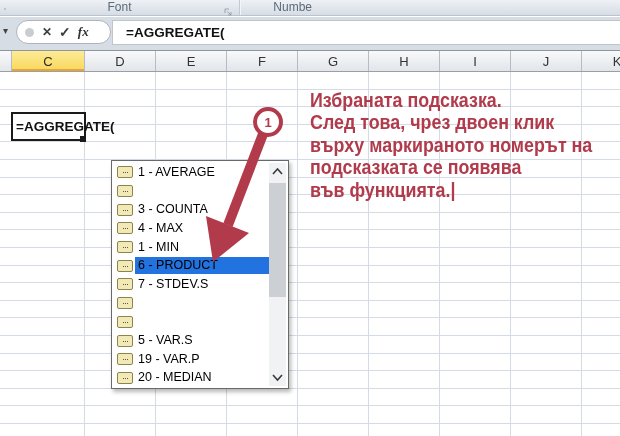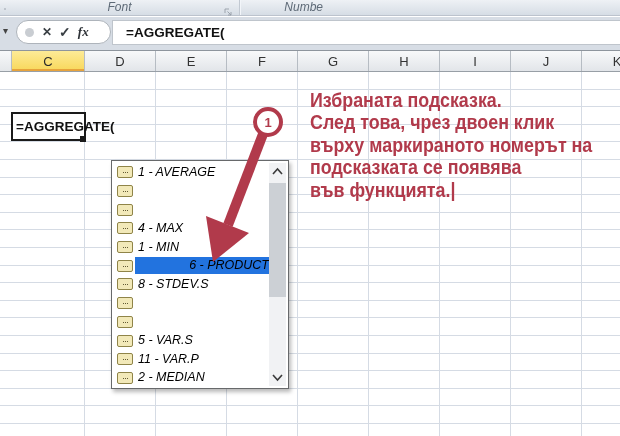--- a/index.html
+++ b/index.html
@@ -8,25 +8,25 @@
   }
   *{box-sizing:border-box;margin:0;padding:0;}
   body{margin:0;background:#fff;}
   .screen{position:relative;width:620px;height:436px;overflow:hidden;
     font-family:"Liberation Sans",sans-serif;background:#fff;}
 
   
   .ribbon{position:absolute;left:0;top:0;width:620px;height:16px;display:flex;
     background:linear-gradient(#eef1f5,#d6dde5);border-bottom:1px solid #bcc3cd;}
   .rgroup{position:relative;height:100%;display:flex;align-items:center;justify-content:center;
-    border-right:1px solid #c2c9d2;box-shadow:1px 0 0 #f2f5f9;font-style:italic;}
+    border-right:1px solid #c2c9d2;box-shadow:1px 0 0 #f2f5f9;}
   .rgroup:last-child{border-right:none;box-shadow:none;justify-content:flex-end;overflow:hidden;}
   .rlabel{font-size:12px;color:#5e6a77;line-height:15px;}
   .launcher{position:absolute;right:6px;top:3px;width:10px;height:10px;opacity:.8;}
-  .rgroup:last-child .rlabel{margin-right:2px;}
+  .rgroup:last-child .rlabel{margin-right:13px;}
   .launcher-frag{position:absolute;left:0;top:3px;width:6px;height:10px;overflow:hidden;opacity:.8;}
 
   
   .mid{position:absolute;left:0;top:17px;width:620px;height:33px;background:#d7dde5;}
   .nb-arrow{position:absolute;left:3px;top:8px;font-size:10px;color:#444;line-height:12px;}
   .pill{position:absolute;left:16px;top:3px;width:95px;height:24px;background:#fff;
     border:1px solid #aeb4bb;border-radius:12px;display:flex;align-items:center;}
   .fb-dot{width:9px;height:9px;border-radius:50%;background:#c9cdd2;margin-left:8px;}
   .fb-x{font-size:12px;font-weight:700;color:#3a3f44;margin-left:8px;}
   .fb-check{font-size:14px;font-weight:700;color:#3a3f44;margin-left:7px;}
@@ -64,22 +64,22 @@
   
   .listbox{position:absolute;left:111px;top:88px;width:178px;height:229px;background:#fff;
     border:1px solid #67696b;box-shadow:2px 3px 4px rgba(0,0,0,.28);}
   .items{position:absolute;left:2px;top:2px;width:155px;}
   .aitem{height:18.7px;display:flex;align-items:center;}
   .aicon{flex:none;width:16px;height:12px;margin-left:3px;background:var(--icon-bg);
     border:1px solid var(--icon-border);border-radius:2px;display:flex;
     align-items:center;justify-content:center;}
   .aicon-dots{font-size:9px;line-height:6px;color:#4a431f;letter-spacing:-1px;}
   .albl{flex:1;margin-left:2px;padding-left:3px;font-size:12.5px;color:#000;
-    white-space:nowrap;line-height:17px;font-style:italic;}
-  .aitem.selected .albl{background:var(--selection);text-align:right;}
+    white-space:nowrap;line-height:17px;}
+  .aitem.selected .albl{background:var(--selection);}
   .vscroll{position:absolute;right:2px;top:2px;bottom:2px;width:17px;background:#f1f2f4;}
   .vthumb{position:absolute;left:0;right:0;top:20px;height:114px;background:#ccd0d5;}
   .varrow{position:absolute;left:0;width:17px;height:16px;}
   .varrow.up{top:1px;} .varrow.down{bottom:1px;}
 
   
   .annot{position:absolute;left:310px;top:17px;width:310px;color:var(--accent);
     font-size:21px;line-height:22.4px;font-weight:700;transform:scaleX(.85);
     transform-origin:left top;white-space:nowrap;}
   .callout{position:absolute;left:253px;top:35px;width:30px;height:30px;border-radius:50%;
@@ -155,20 +155,21 @@
   </div>
           <div class="aitem">
     <span class="aicon">
               <span class="aicon-dots">···</span>
             </span>
   </div>
           <div class="aitem">
     <span class="aicon">
               <span class="aicon-dots">···</span>
             </span>
+    <span class="albl">3 - COUNTA</span>
   </div>
           <div class="aitem">
     <span class="aicon">
               <span class="aicon-dots">···</span>
             </span>
     <span class="albl">4 - MAX</span>
   </div>
           <div class="aitem">
     <span class="aicon">
               <span class="aicon-dots">···</span>
@@ -178,21 +179,21 @@
           <div class="aitem selected">
     <span class="aicon">
               <span class="aicon-dots">···</span>
             </span>
     <span class="albl">6 - PRODUCT</span>
   </div>
           <div class="aitem">
     <span class="aicon">
               <span class="aicon-dots">···</span>
             </span>
-    <span class="albl">8 - STDEV.S</span>
+    <span class="albl">7 - STDEV.S</span>
   </div>
           <div class="aitem">
     <span class="aicon">
               <span class="aicon-dots">···</span>
             </span>
   </div>
           <div class="aitem">
     <span class="aicon">
               <span class="aicon-dots">···</span>
             </span>
@@ -200,27 +201,27 @@
           <div class="aitem">
     <span class="aicon">
               <span class="aicon-dots">···</span>
             </span>
     <span class="albl">5 - VAR.S</span>
   </div>
           <div class="aitem">
     <span class="aicon">
               <span class="aicon-dots">···</span>
             </span>
-    <span class="albl">11 - VAR.P</span>
-  </div>
-          <div class="aitem">
-    <span class="aicon">
-              <span class="aicon-dots">···</span>
-            </span>
-    <span class="albl">2 - MEDIAN</span>
+    <span class="albl">19 - VAR.P</span>
+  </div>
+          <div class="aitem">
+    <span class="aicon">
+              <span class="aicon-dots">···</span>
+            </span>
+    <span class="albl">20 - MEDIAN</span>
   </div>
         </div>
       <div class="vscroll">
         <span class="varrow up">
           <svg width="17" height="16">
               <polyline points="4,10 8.5,5 13,10" fill="none" stroke="#3a3a3a" stroke-width="1.6"></polyline>
             </svg>
         </span>
         <div class="vthumb"></div>
         <span class="varrow down">

